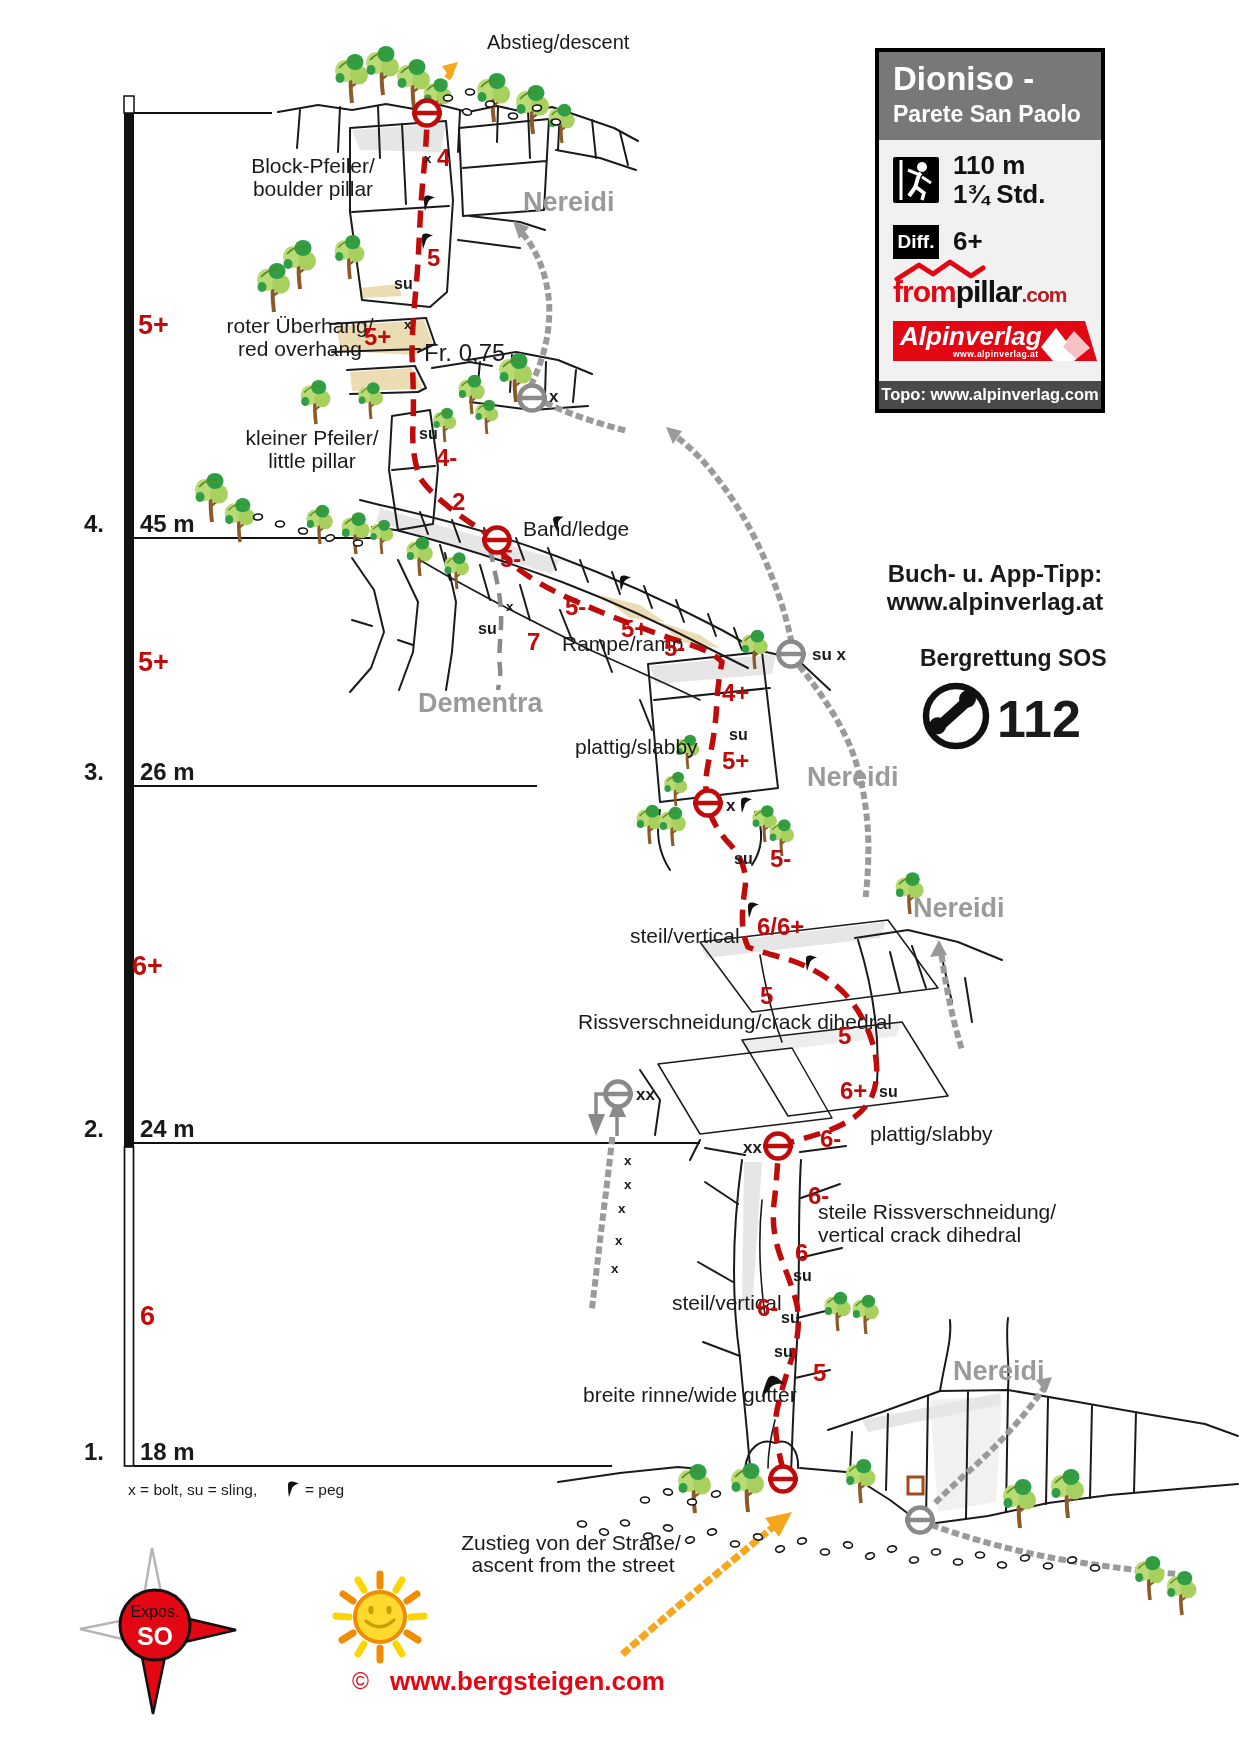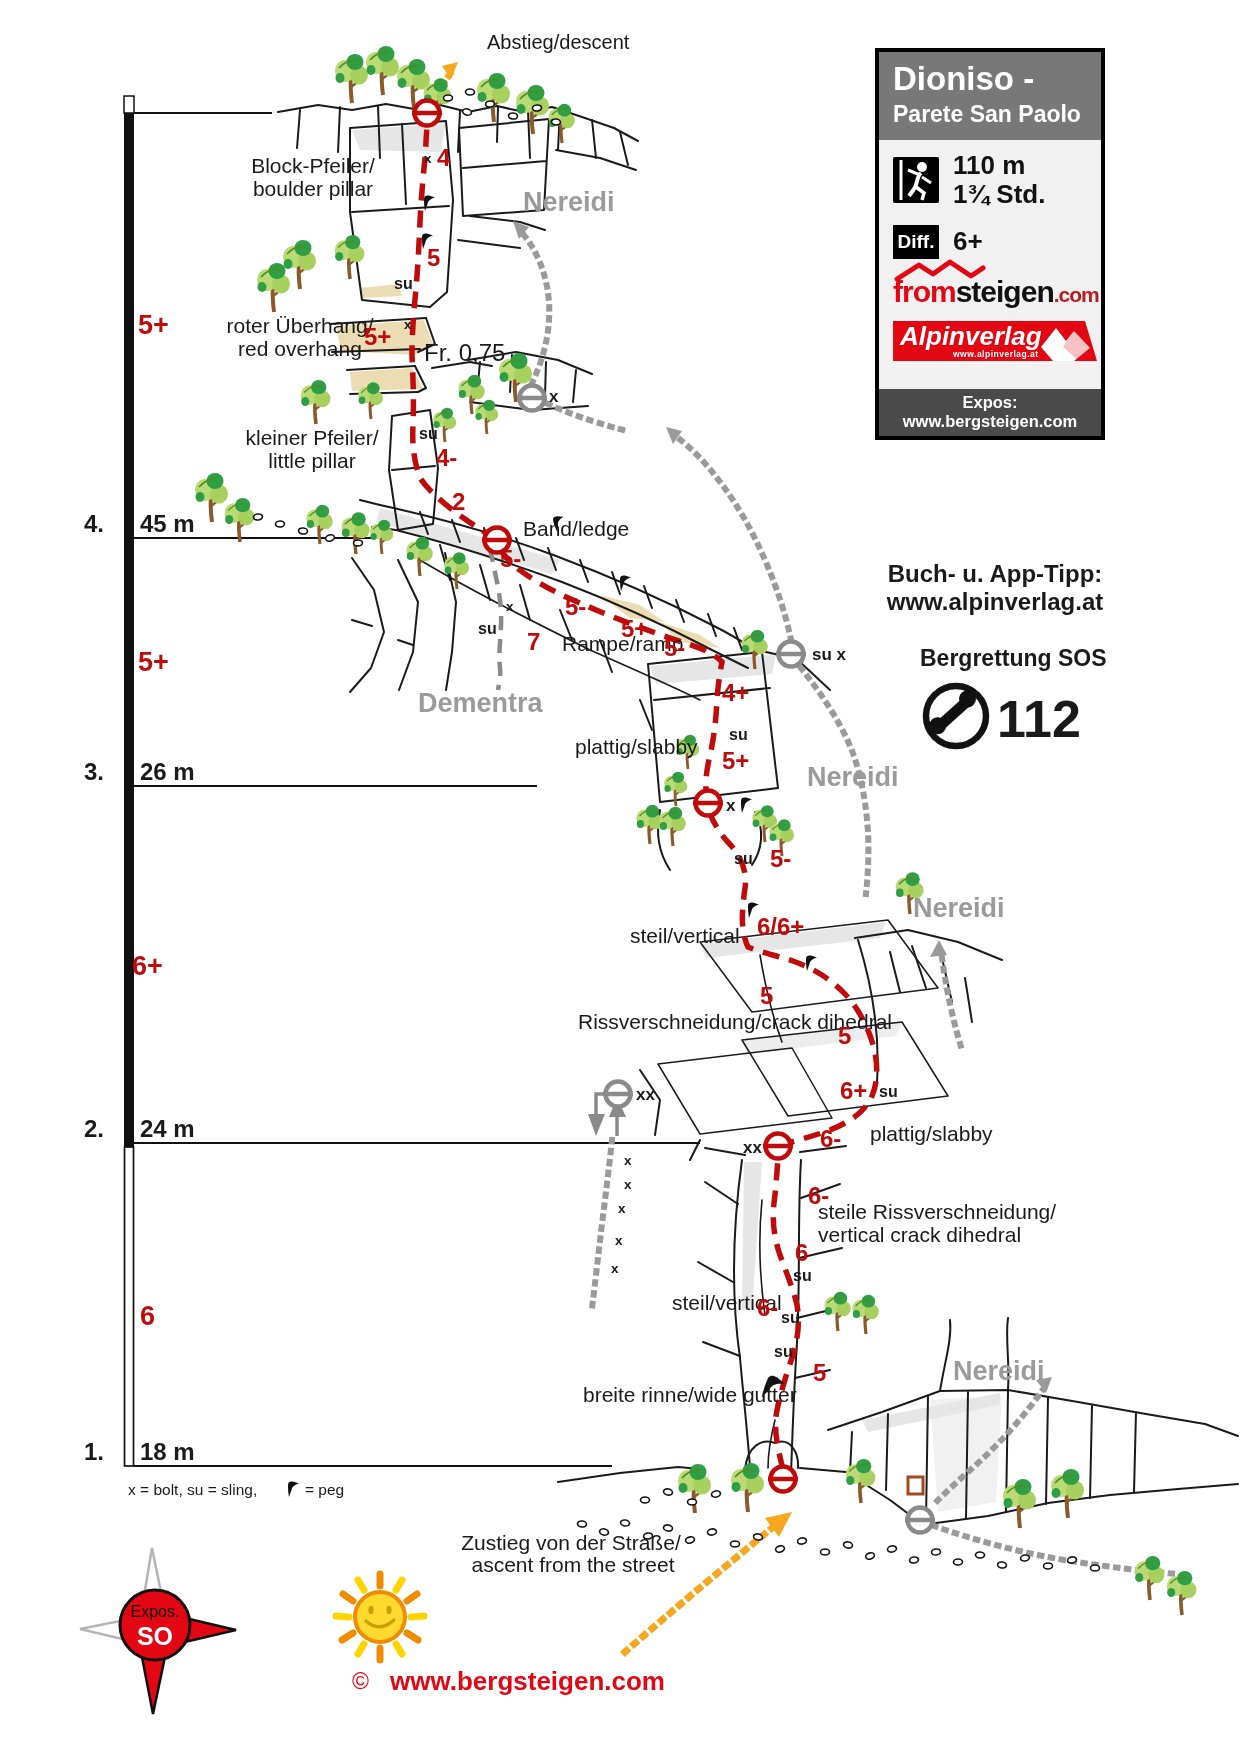--- a/index.html
+++ b/index.html
@@ -35,21 +35,21 @@
   .ib-body{padding:11px 10px 8px 14px;}
   .ib-row{display:flex;align-items:center;margin-bottom:16px;}
   .ib-icon{width:46px;height:46px;flex:0 0 46px;}
   .ib-icon svg{position:static;display:block;}
   .ib-val{margin-left:14px;font-size:26px;font-weight:bold;color:#111;line-height:1.12;}
   .ib-badge{width:46px;height:34px;background:#000;color:#fff;font-size:19px;font-weight:bold;
             display:flex;align-items:center;justify-content:center;flex:0 0 46px;}
   .ib-bs{position:relative;font-size:30px;font-weight:bold;letter-spacing:-1px;margin:6px 0 10px 0;}
   .bs-1{color:#e30613}.bs-2{color:#111}.bs-3{color:#b91c1c;font-size:21px;}
   .bs-zig{position:absolute;right:4px;top:-16px;width:100px;height:24px;}
-  .ib-av{position:relative;width:204px;height:44px;margin-bottom:18px;}
+  .ib-av{position:relative;width:204px;height:44px;margin-bottom:10px;}
   .ib-av svg{position:absolute;left:0;top:0;}
   .av-name{position:absolute;left:7px;top:2px;color:#fff;font-size:26px;font-weight:bold;font-style:italic;}
   .av-url{position:absolute;left:60px;top:30px;color:#fff;font-size:8.5px;font-weight:bold;letter-spacing:.5px;}
   .ib-topo{background:#4a4a4a;color:#fff;font-size:16.5px;font-weight:bold;text-align:center;
            padding:4px 0 5px 0;}
 </style>
 </head>
 <body>
 
 <div class="page">
@@ -788,28 +788,28 @@
       </div>
     </div>
     <div class="ib-row">
       <span class="ib-badge">Diff.</span>
       <div class="ib-val">6+</div>
     </div>
     <div class="ib-bs">
       <svg class="bs-zig" viewBox="0 0 100 24">
             <path d="M4,20 L26,6 L40,15 L57,3 L78,17 L90,9" fill="none" stroke="#e30613" stroke-width="5" stroke-linecap="round" stroke-linejoin="round"></path>
           </svg>
-      <span class="bs-1">from</span><span class="bs-2">steigen</span><span class="bs-3">.com</span>
+      <span class="bs-1">from</span><span class="bs-2">pillar</span><span class="bs-3">.com</span>
     </div>
     <div class="ib-av">
       <svg width="204" height="44" viewBox="0 0 204 44">
         <polygon points="0,2 192,2 204,42 0,42" fill="#e30613"></polygon>
         <polygon points="148,28 163,9 173,22 181,12 197,29 181,42 160,42" fill="#fff"></polygon>
         <polygon points="181,12 197,29 204,42 186,42 170,28" fill="#e30613" opacity="0.25"></polygon>
       </svg>
       <span class="av-name">Alpinverlag</span>
       <span class="av-url">www.alpinverlag.at</span>
     </div>
   </div>
-  <div class="ib-topo">Expos: www.bergsteigen.com</div>
+  <div class="ib-topo">Topo: www.alpinverlag.com</div>
 </div>
 
 </div>
 
 </body></html>

